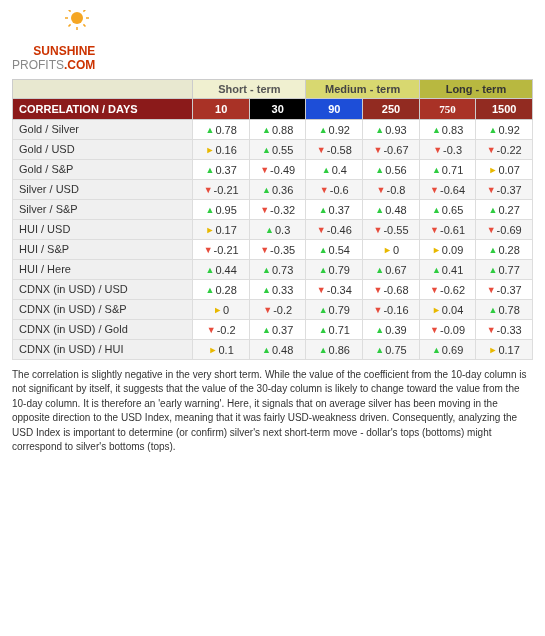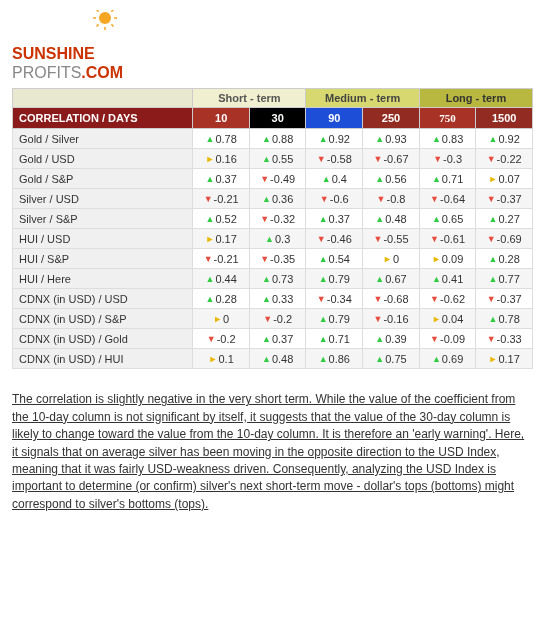--- a/index.html
+++ b/index.html
@@ -101,25 +101,24 @@
     .cell-val {
       display: inline-flex;
       align-items: center;
       justify-content: center;
       gap: 1px;
       font-size: 11px;
       white-space: nowrap;
     }
     
     .footer-text {
-      margin-top: 22px;
-      font-size: 12px;
+      margin-top: 8px;
+      font-size: 10px;
       color: #333;
       line-height: 1.45;
-      text-decoration: underline;
     }
     
     .logo-container {
       text-align: right;
     }
     .logo-svg-area {
       display: inline-block;
       text-align: right;
     }
   </style>
@@ -138,21 +137,21 @@
             <line x1="0" y1="-9" x2="0" y2="-12" stroke="#f5a623" stroke-width="1.5"></line>
             <line x1="0" y1="9" x2="0" y2="12" stroke="#f5a623" stroke-width="1.5"></line>
             <line x1="-9" y1="0" x2="-12" y2="0" stroke="#f5a623" stroke-width="1.5"></line>
             <line x1="9" y1="0" x2="12" y2="0" stroke="#f5a623" stroke-width="1.5"></line>
             <line x1="-6.4" y1="-6.4" x2="-8.5" y2="-8.5" stroke="#f5a623" stroke-width="1.5"></line>
             <line x1="6.4" y1="-6.4" x2="8.5" y2="-8.5" stroke="#f5a623" stroke-width="1.5"></line>
             <line x1="-6.4" y1="6.4" x2="-8.5" y2="8.5" stroke="#f5a623" stroke-width="1.5"></line>
             <line x1="6.4" y1="6.4" x2="8.5" y2="8.5" stroke="#f5a623" stroke-width="1.5"></line>
           </g>
         </svg>
-        <div style="font-size:16px; color:#cc3300; font-weight:bold; line-height:1.2; text-align:left; margin-top:-4px;">
+        <div style="font-size:12px; color:#cc3300; font-weight:bold; line-height:1.2; text-align:right; margin-top:-4px;">
           SUNSHINE<br><span style="color:#888; font-weight:normal;">PROFITS</span><span style="color:#cc3300;">.COM</span>
         </div>
       </div>
     </div>
   </div>
 
   <table class="matrix-table">
     <thead>
 
       <tr class="group-header">
@@ -278,21 +277,21 @@
             </span></td>
           <td style="background: rgb(245, 245, 245);"><span class="cell-val">
               <span style="color:#e74c3c; font-size:9px;">▼</span>
               <span>-0.37</span>
             </span></td>
         </tr>
         <tr class="data-row">
           <td class="row-label">Silver / S&amp;P</td>
           <td style="background: rgb(255, 255, 255);"><span class="cell-val">
               <span style="color:#2ecc40; font-size:9px;">▲</span>
-              <span>0.52</span>
+              <span>0.95</span>
             </span></td>
           <td style="background: rgb(255, 255, 255);"><span class="cell-val">
               <span style="color:#e74c3c; font-size:9px;">▼</span>
               <span>-0.32</span>
             </span></td>
           <td style="background: rgb(255, 255, 255);"><span class="cell-val">
               <span style="color:#2ecc40; font-size:9px;">▲</span>
               <span>0.37</span>
             </span></td>
           <td style="background: rgb(255, 255, 255);"><span class="cell-val">

